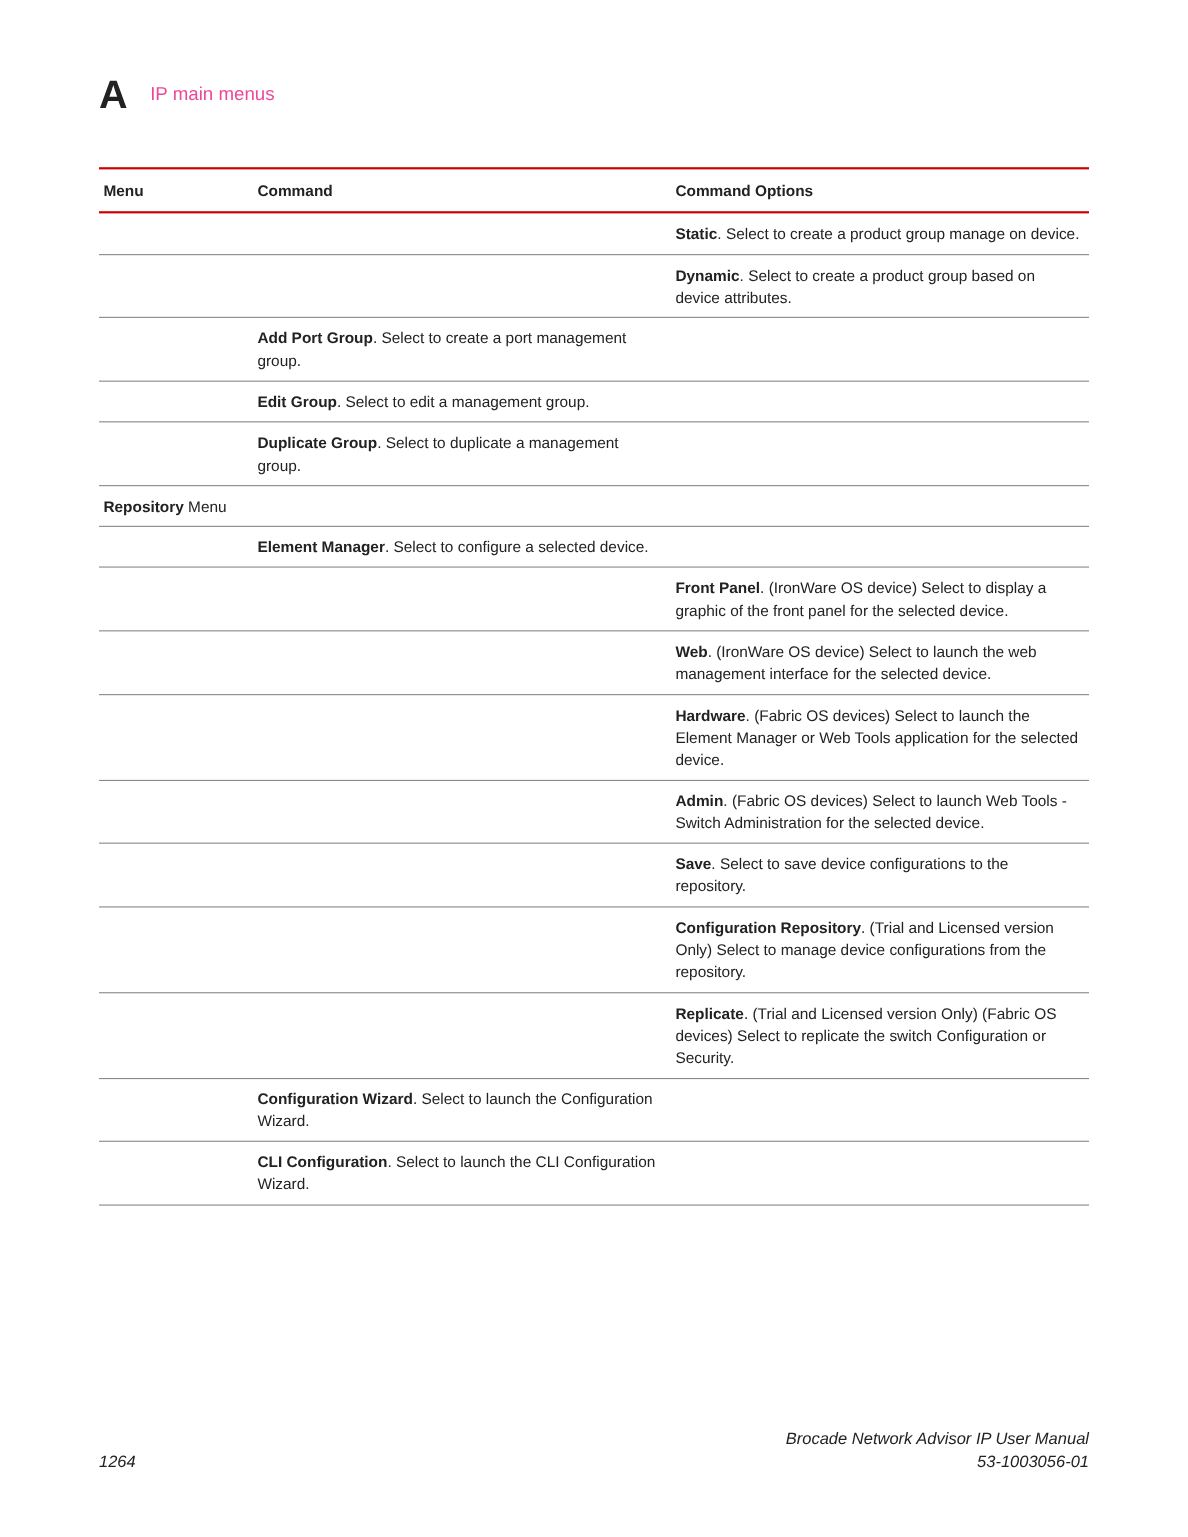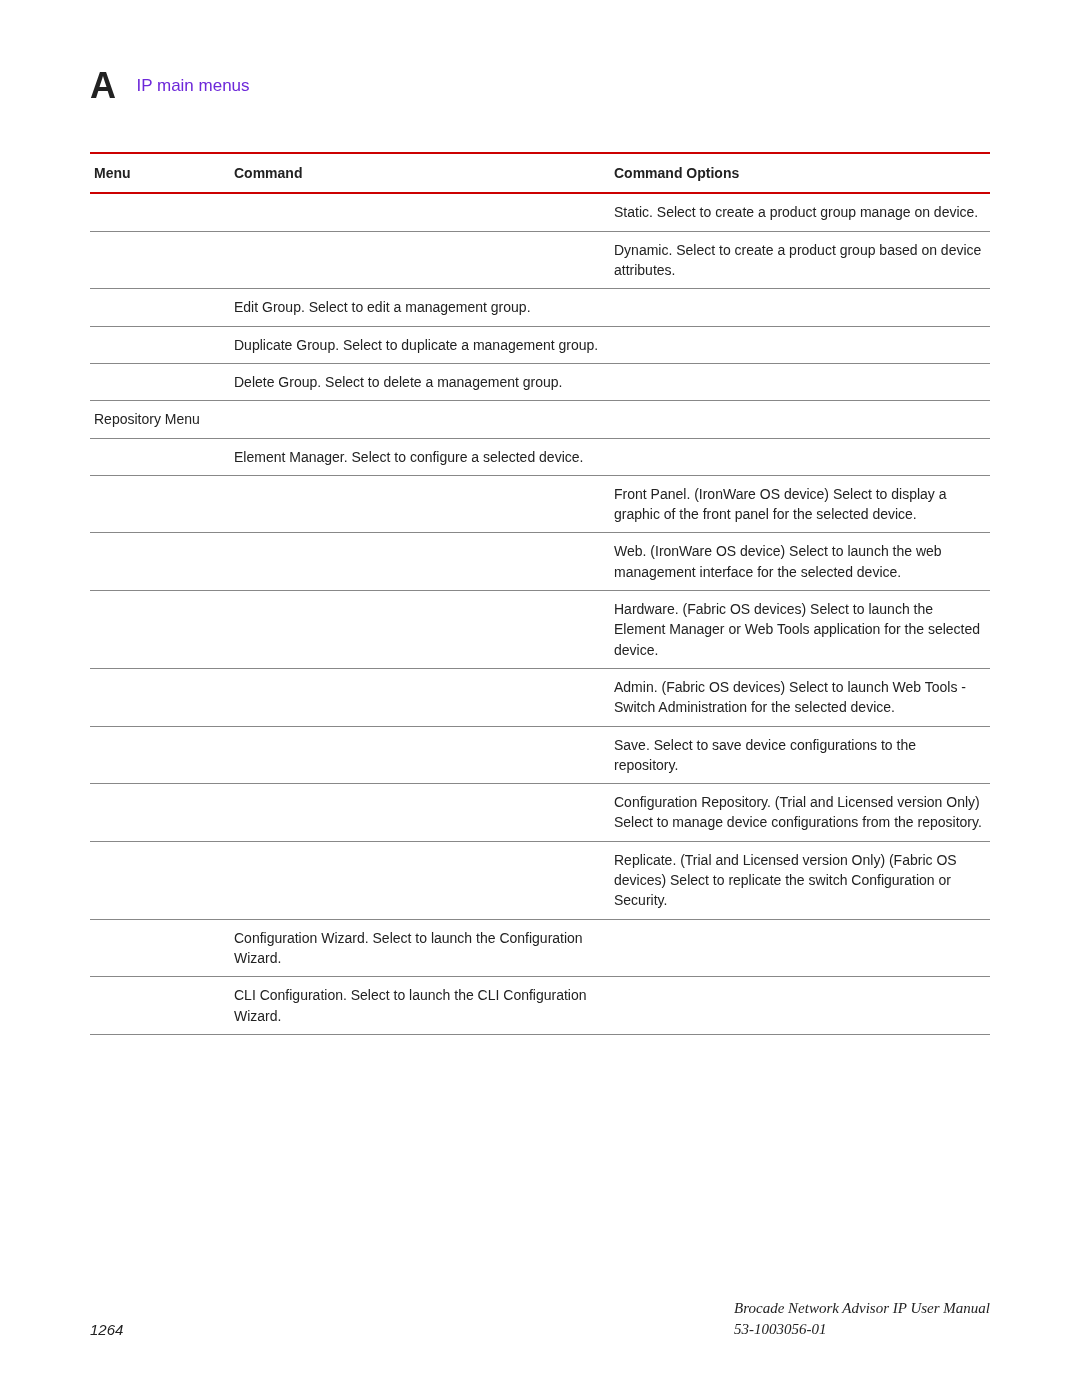--- a/index.html
+++ b/index.html
@@ -20,21 +20,21 @@
     gap:20px;
     margin-bottom:40px;
   }
   .heading .letter{
     font-size:36px;
     font-weight:700;
     letter-spacing:.5px;
   }
   .heading .title{
     font-size:17px;
-    color:#6d28d9;
+    color:#ec4899;
   }
   table{
     width:100%;
     border-collapse:collapse;
     table-layout:fixed;
   }
   col.menu{width:140px;}
   col.cmd{width:380px;}
   col.opts{width:auto;}
   thead tr{
@@ -46,34 +46,34 @@
     font-weight:700;
     font-size:14px;
     padding:9px 4px;
   }
   tbody td{
     font-size:14px;
     padding:8px 6px 8px 4px;
     vertical-align:top;
     border-bottom:1px solid #888;
   }
-  .b{font-weight:400;text-align:center;}
+  .b{font-weight:700;text-align:center;}
   .footer{
     position:absolute;
     left:90px;
     right:90px;
     bottom:56px;
     display:flex;
     justify-content:space-between;
     align-items:flex-end;
     font-style:italic;
     font-size:15px;
     color:#222;
   }
-  .footer .right{text-align:left;font-family:Liberation Serif, serif;}
+  .footer .right{text-align:right;}
 </style>
 </head>
 <body>
 
 <div class="page">
 
   <div class="heading">
     <span class="letter">A</span>
     <span class="title">IP main menus</span>
   </div>
@@ -97,31 +97,31 @@
           <td></td>
           <td><span class="b">Static</span><span>. Select to create a product group manage on device.</span></td>
         </tr>
         <tr>
           <td></td>
           <td></td>
           <td><span class="b">Dynamic</span><span>. Select to create a product group based on device attributes.</span></td>
         </tr>
         <tr>
           <td></td>
+          <td><span class="b">Add Port Group</span><span>. Select to create a port management group.</span></td>
+          <td></td>
+        </tr>
+        <tr>
+          <td></td>
           <td><span class="b">Edit Group</span><span>. Select to edit a management group.</span></td>
           <td></td>
         </tr>
         <tr>
           <td></td>
           <td><span class="b">Duplicate Group</span><span>. Select to duplicate a management group.</span></td>
-          <td></td>
-        </tr>
-        <tr>
-          <td></td>
-          <td><span class="b">Delete Group</span><span>. Select to delete a management group.</span></td>
           <td></td>
         </tr>
         <tr>
           <td><span class="b">Repository</span><span> Menu</span></td>
           <td></td>
           <td></td>
         </tr>
         <tr>
           <td></td>
           <td><span class="b">Element Manager</span><span>. Select to configure a selected device.</span></td>

